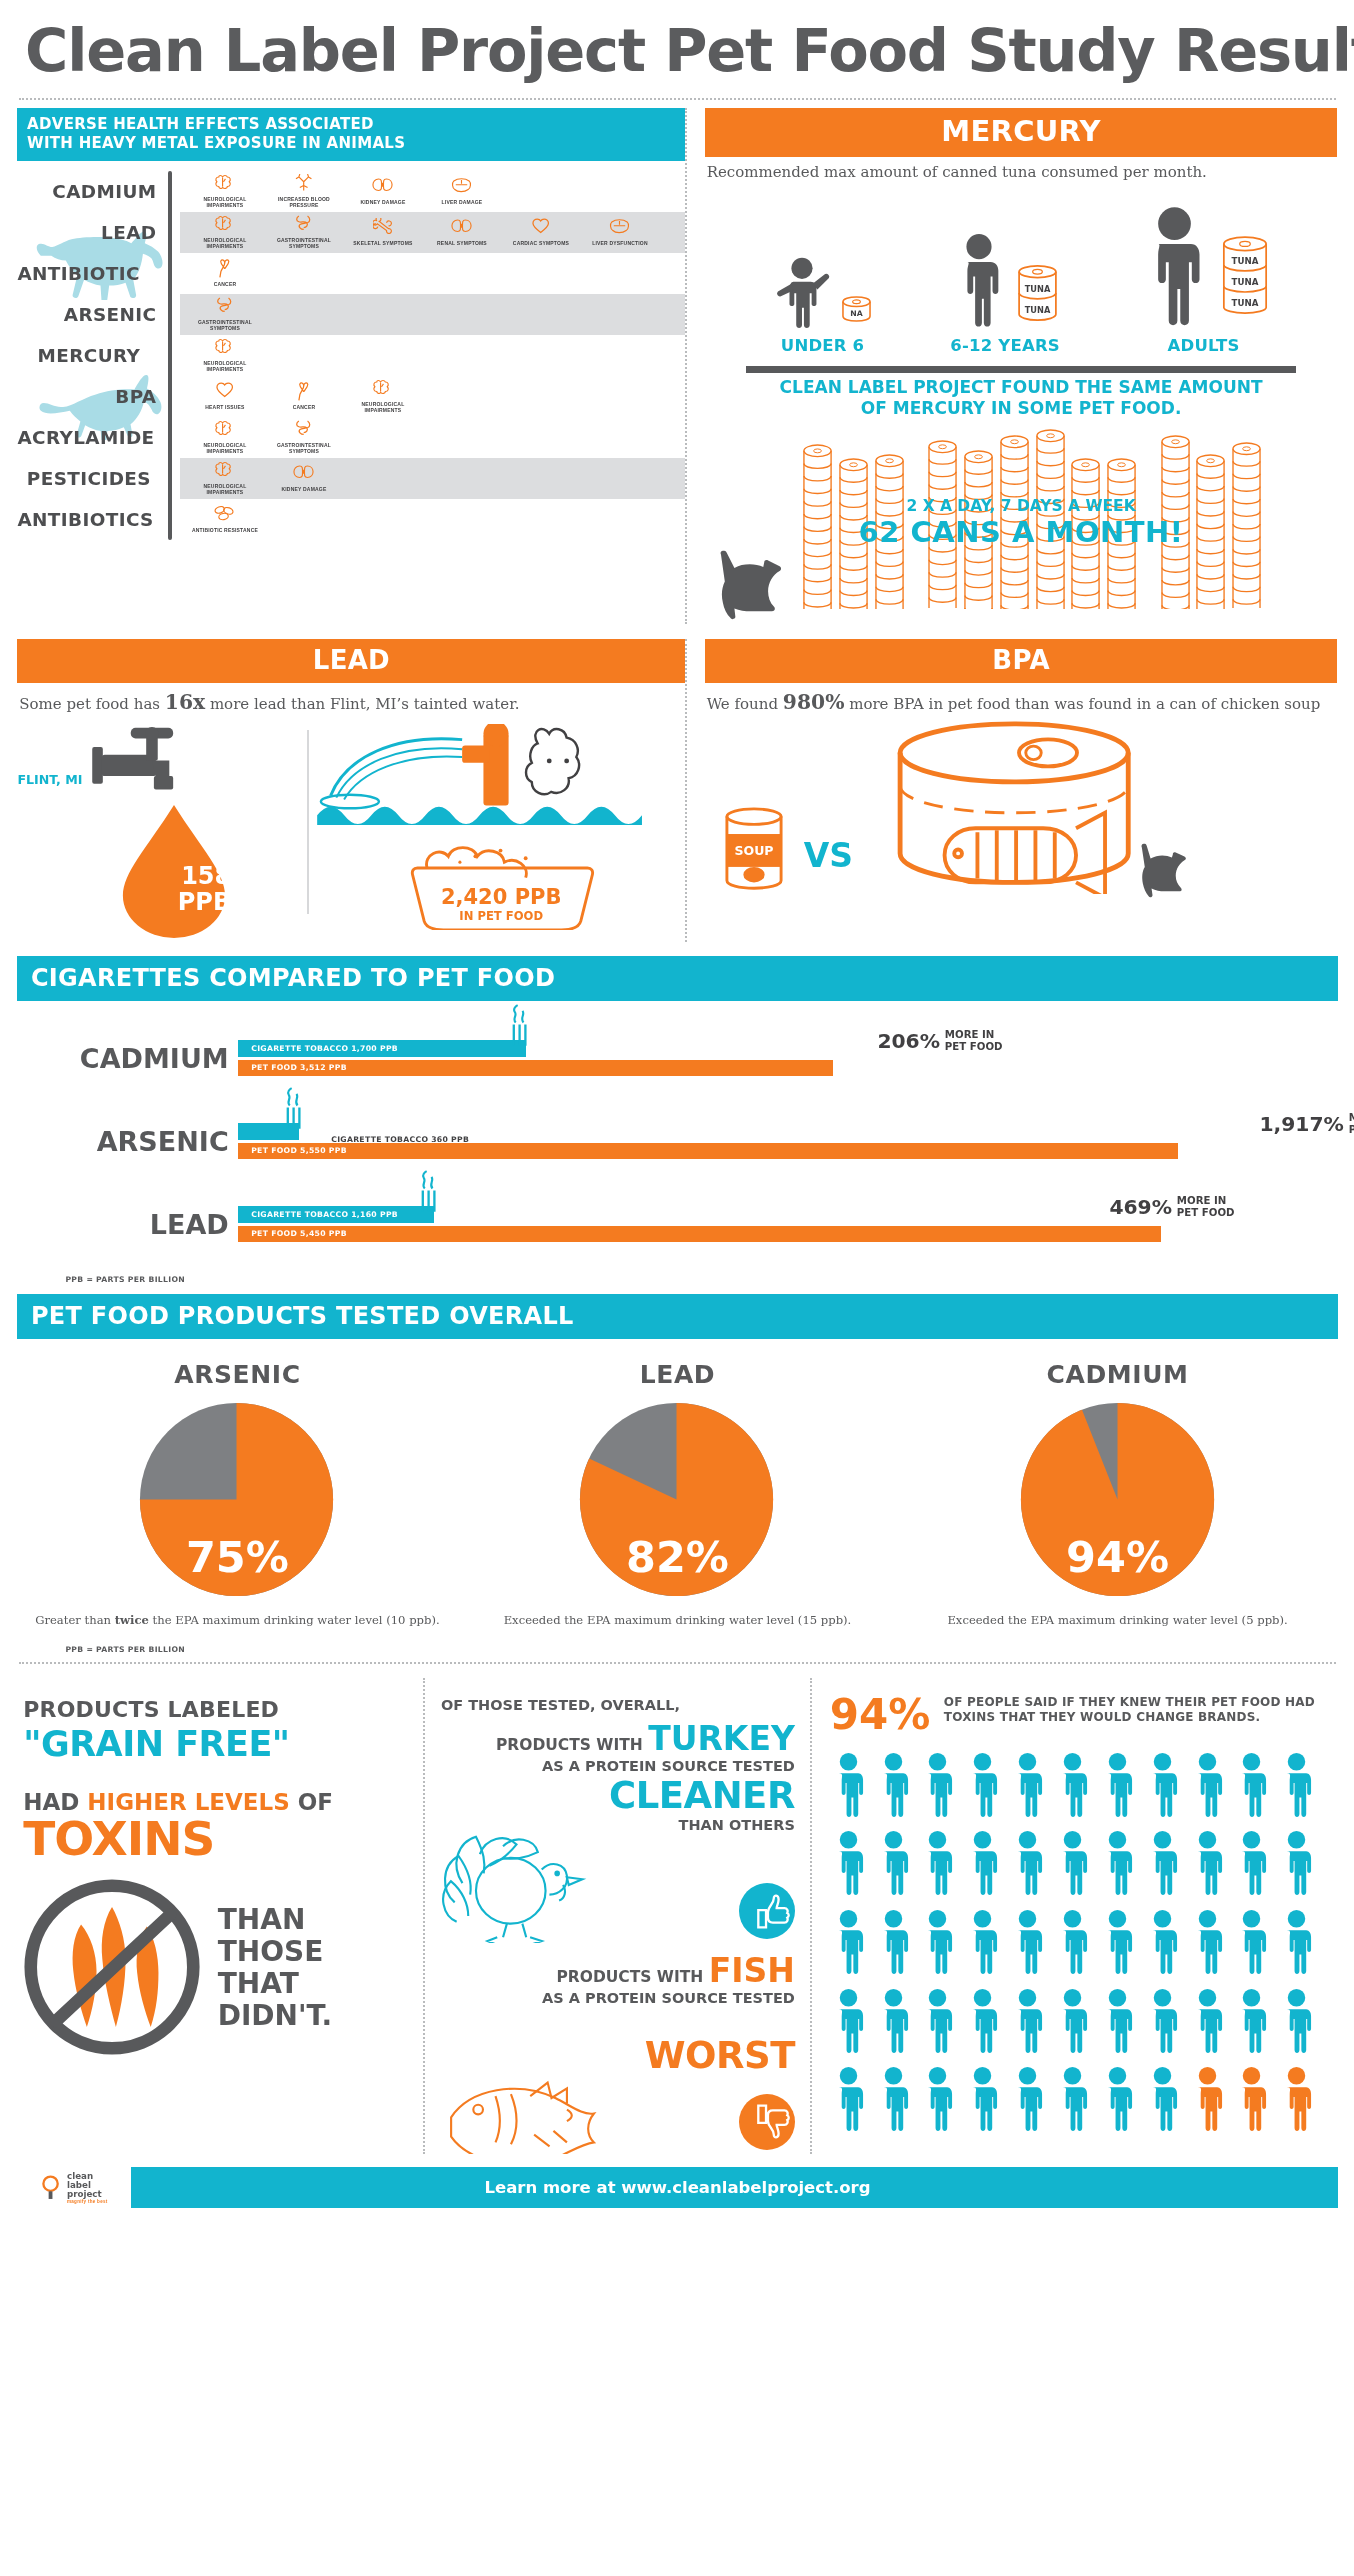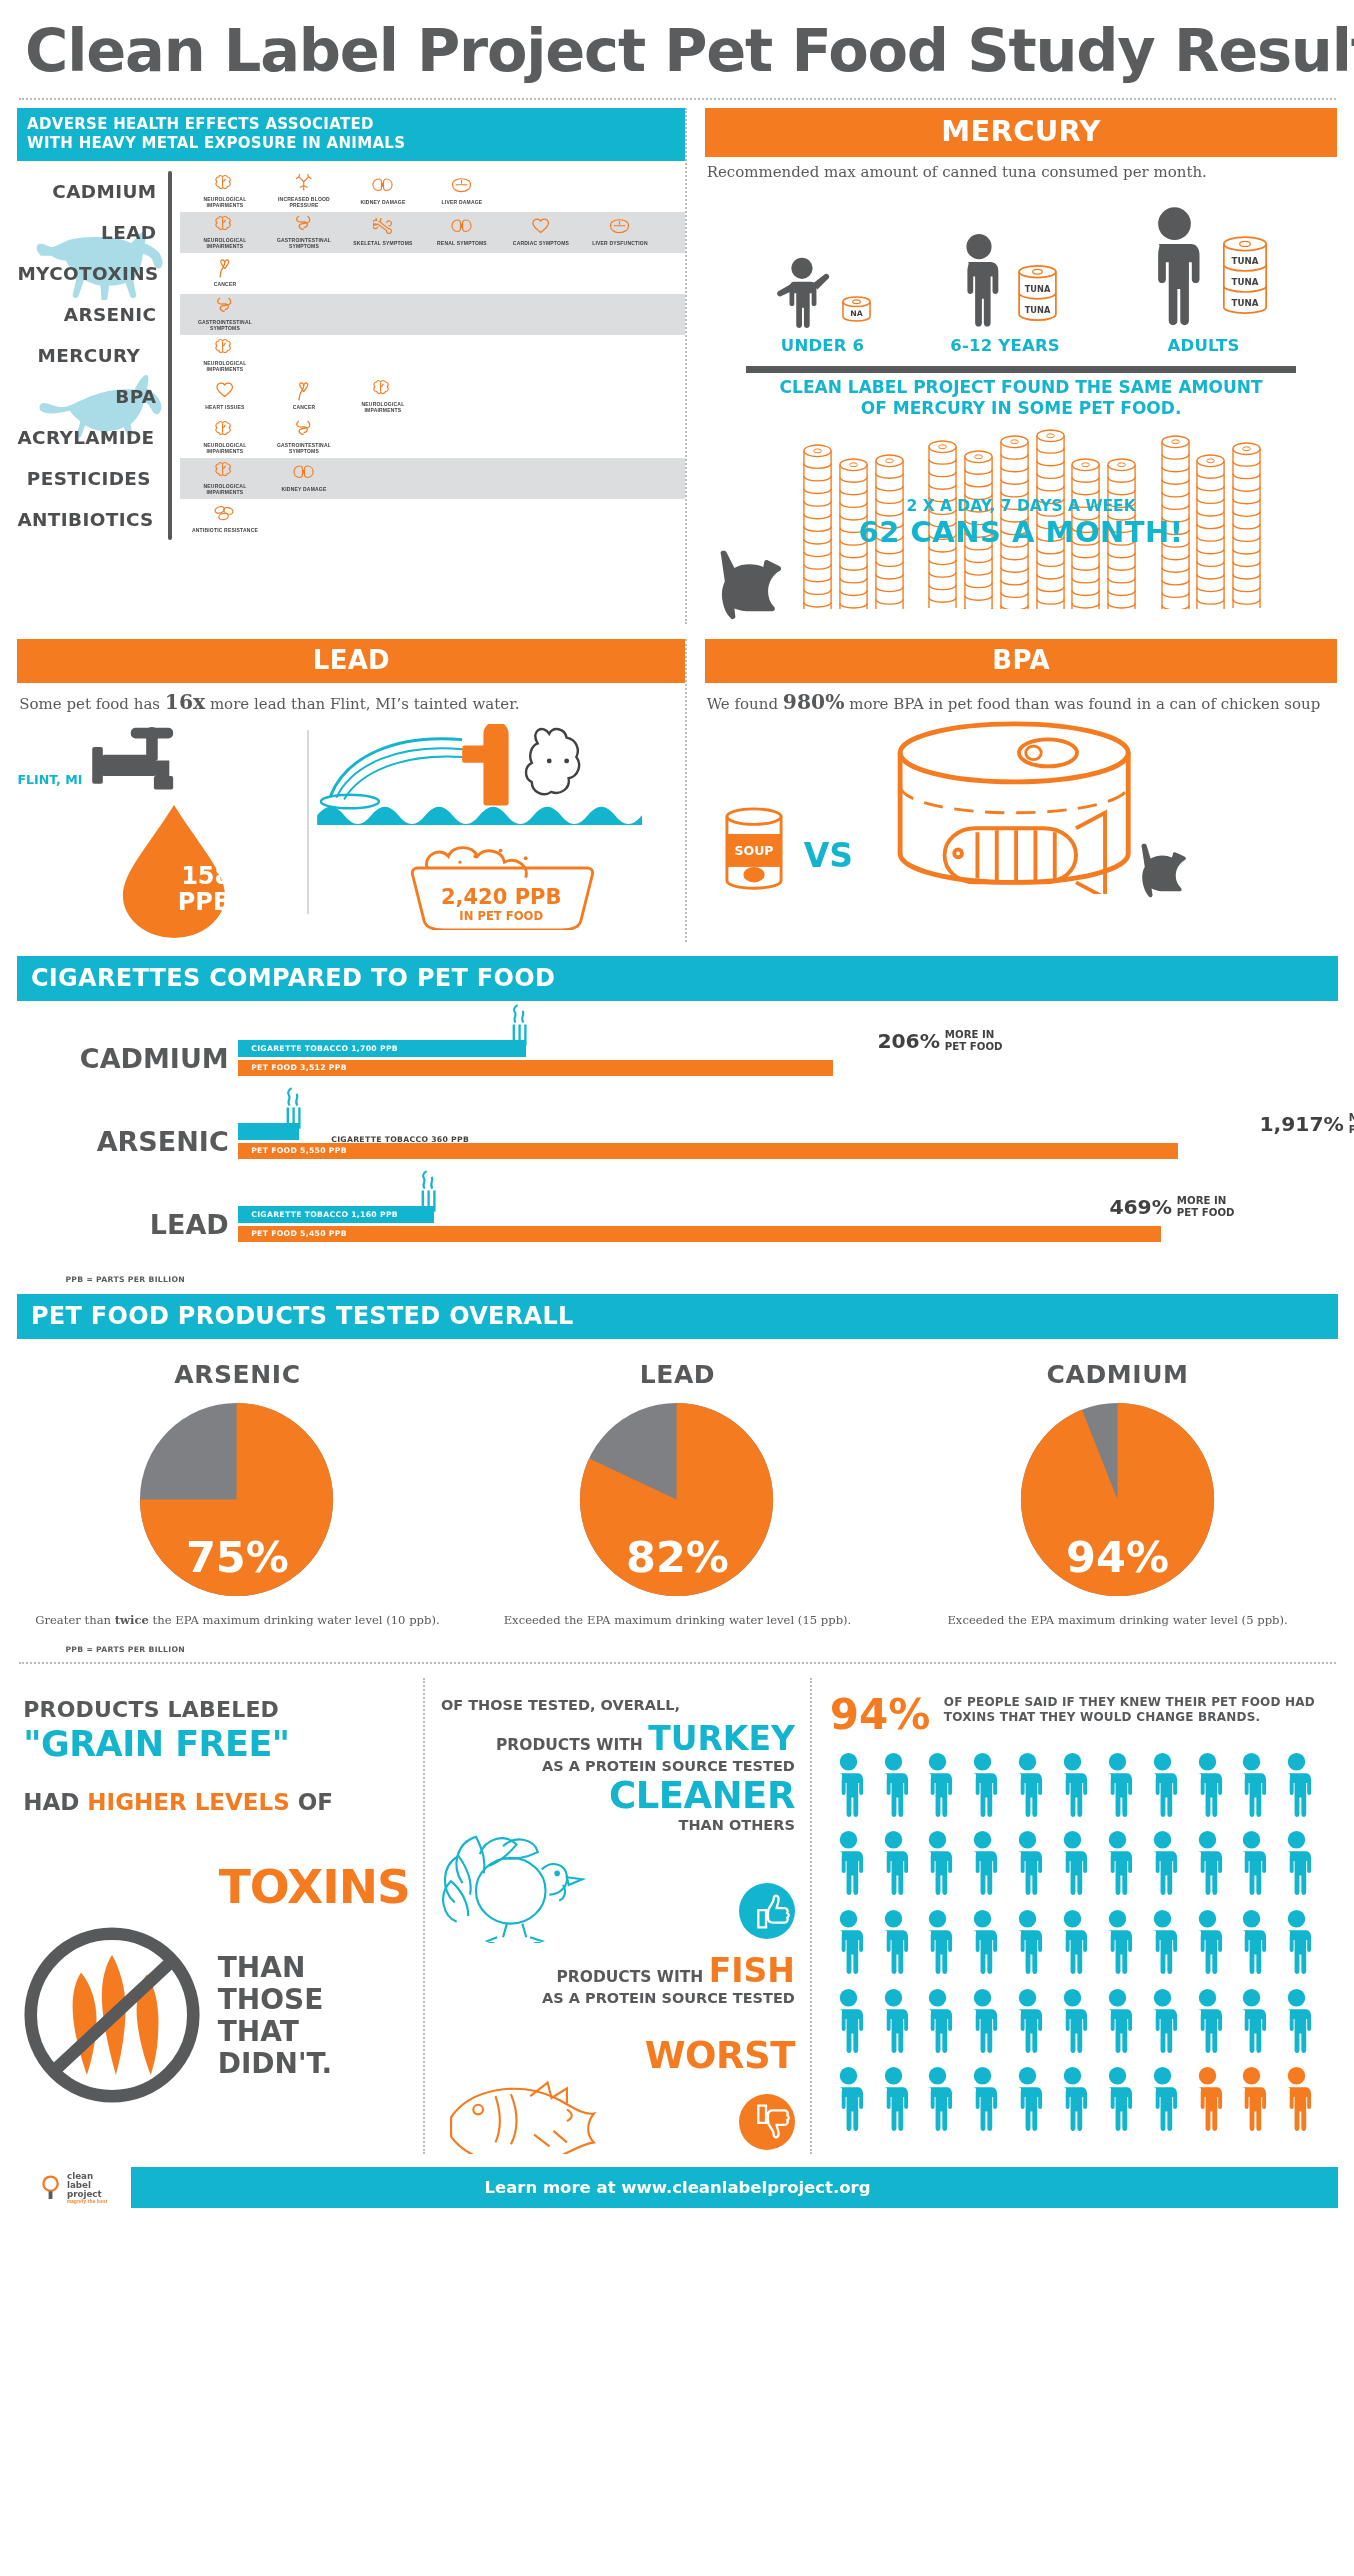--- a/index.html
+++ b/index.html
@@ -208,21 +208,21 @@
         </div>
         <div style="position:absolute;left:19.4px;top:172px;z-index:0;">
           <svg width="135" height="97" viewBox="0 0 140 100">
               <path fill="#A9DCE6" d="M4 70c-3-3-1-8 3-8 6 0 12 5 20 4 10-1 20-9 34-13 12-4 28-6 40-5 4-7 9-16 13-15 3 1 1 9 0 14 6 3 11 8 14 14 2 5 1 10-2 12-3 2-6-1-7-4-2-4-4-7-8-9-2 10-7 18-14 24l2 11c0 3-4 3-5 1l-4-9c-5 2-11 4-17 4l-1 10c0 3-5 3-5 0l-1-10c-6-1-11-3-16-6l-4 11c-1 3-6 2-5-1l4-14c-4-3-8-7-11-11-11 2-24 5-30 0z"></path>
             </svg>
         </div>
 
         <div class="metal-names">
           <div class="metal-name mn-right">CADMIUM</div>
           <div class="metal-name mn-right">LEAD</div>
-          <div class="metal-name mn-left">MYCOTOXINS</div>
+          <div class="metal-name mn-left">ANTIBIOTIC</div>
           <div class="metal-name mn-right">ARSENIC</div>
           <div class="metal-name mn-center">MERCURY</div>
           <div class="metal-name mn-right">BPA</div>
           <div class="metal-name mn-left">ACRYLAMIDE</div>
           <div class="metal-name mn-center">PESTICIDES</div>
           <div class="metal-name mn-left">ANTIBIOTICS</div>
         </div>
 
         <div class="divider-bar"></div>
 
@@ -891,21 +891,21 @@
 
   <div class="dotted-h" style="margin-top:7.7px;"></div>
 
   <div class="bottom">
     <div class="bcol1">
       <div class="gf-l1">PRODUCTS LABELED</div>
       <div class="gf-l2">"GRAIN FREE"</div>
       <div class="gf-l3">
         <span>HAD </span><span class="orange">HIGHER LEVELS</span><span> OF</span>
       </div>
-      <div class="gf-l4" style="text-align:right;margin-top:48px;">TOXINS</div>
+      <div class="gf-l4" style="">TOXINS</div>
       <div class="gf-bottom">
         <svg width="179" height="179" viewBox="0 0 185 185">
           <circle cx="92" cy="92" r="84" fill="none" stroke="#58595b" stroke-width="13"></circle>
           <g fill="#F47B20">
             <path d="M60 48 c-8 12-10 30-8 48 c2 20 8 40 14 58 c6-18 10-38 10-58 c0-18-6-36-16-48z"></path>
             <path d="M92 30 c-9 14-12 34-10 54 c2 24 8 48 14 70 c6-22 10-46 10-70 c0-20-6-40-14-54z"></path>
             <path d="M128 50 c-9 12-12 30-10 48 c2 20 8 40 14 56 c6-18 8-36 8-56 c0-18-4-36-12-48z"></path>
           </g>
           <path d="M34 148 L152 38" stroke="#58595b" stroke-width="13" stroke-linecap="round"></path>
         </svg>

